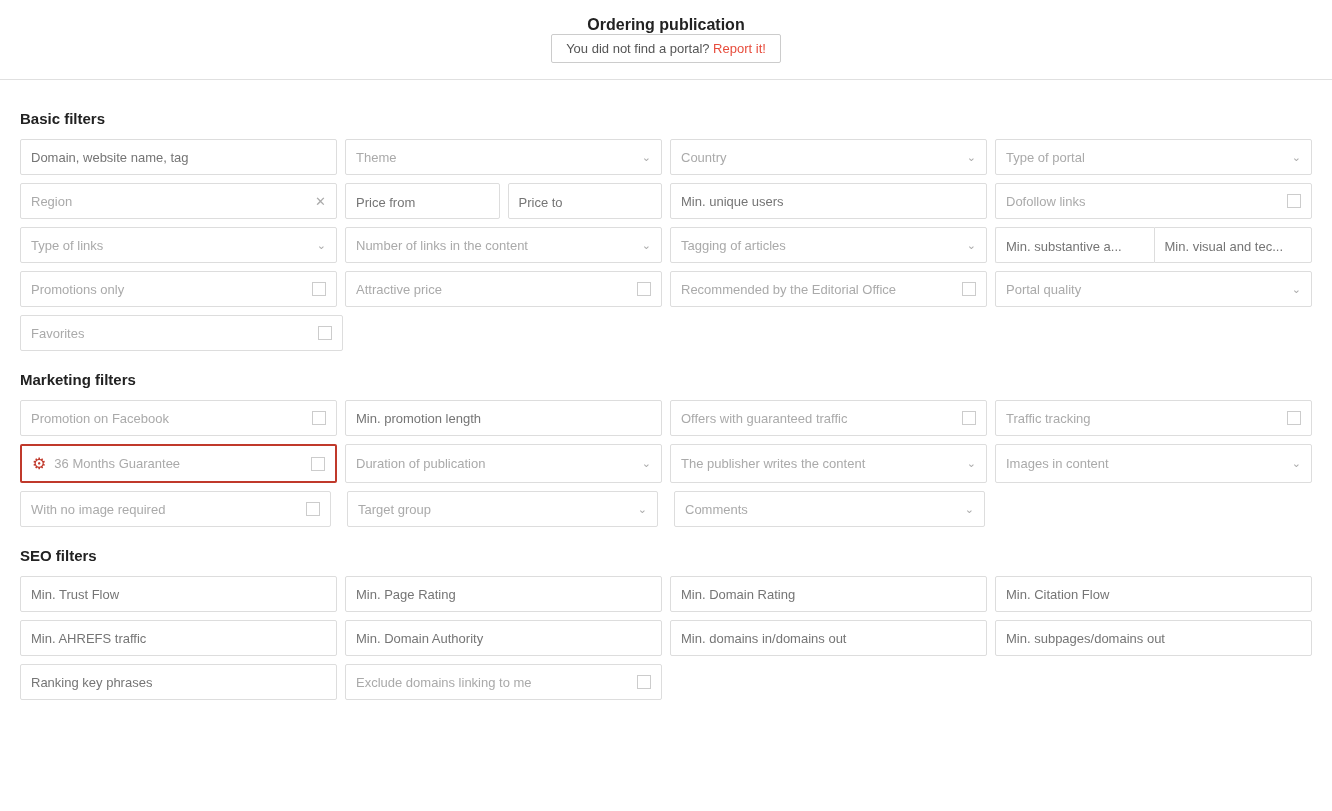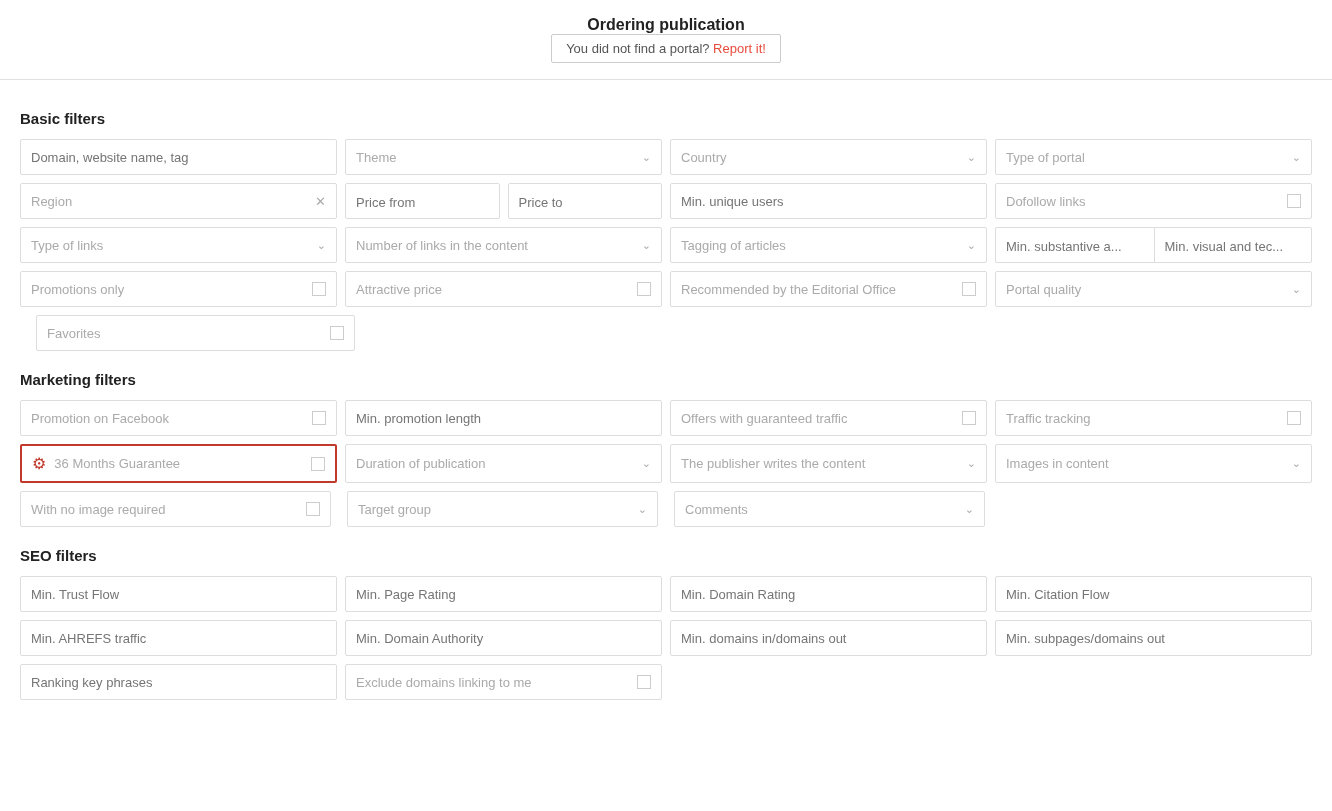--- a/index.html
+++ b/index.html
@@ -267,21 +267,21 @@
       <div class="filter-checkbox">
         <span>Recommended by the Editorial Office</span>
         <span class="cb"></span>
       </div>
       <div class="filter-input">
         <span>Portal quality</span>
         <span class="chevron">⌄</span>
       </div>
     </div>
 
-    <div style="display:grid; grid-template-columns: repeat(4, 1fr); gap: 0; margin-bottom: 8px; margin-left: 16px;">
+    <div style="display:grid; grid-template-columns: repeat(4, 1fr); gap: 0; margin-bottom: 8px;">
       <div class="filter-checkbox">
         <span>Favorites</span>
         <span class="cb"></span>
       </div>
       <div></div>
       <div></div>
       <div></div>
     </div>
 
     <div class="section-title section-gap">Marketing filters</div>

